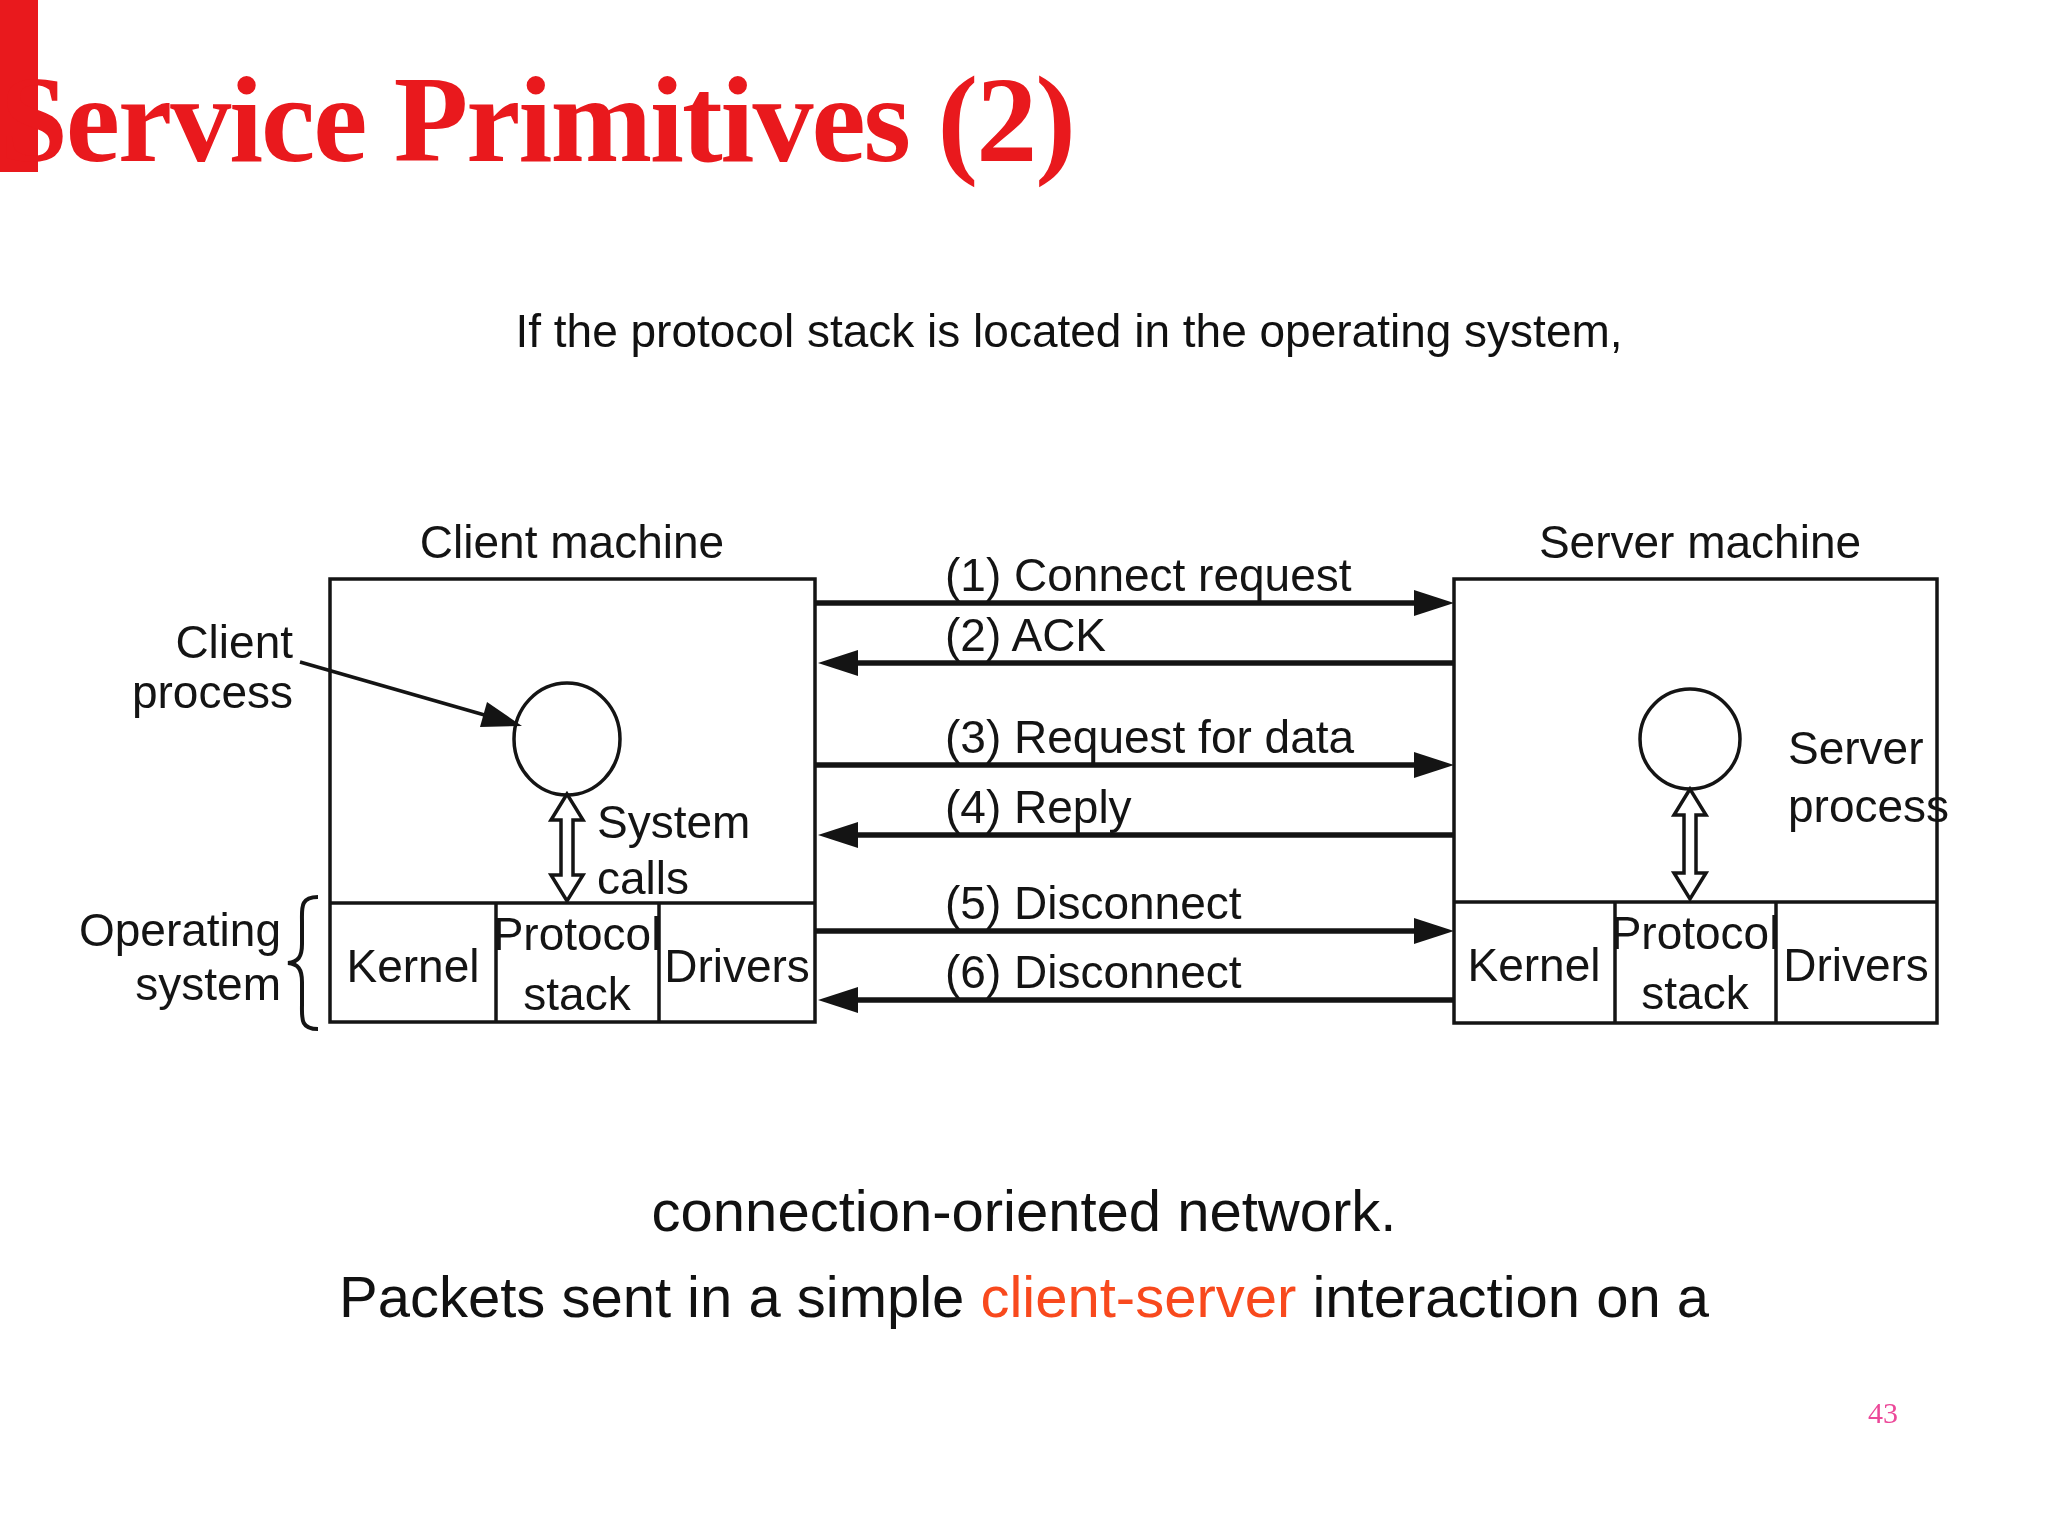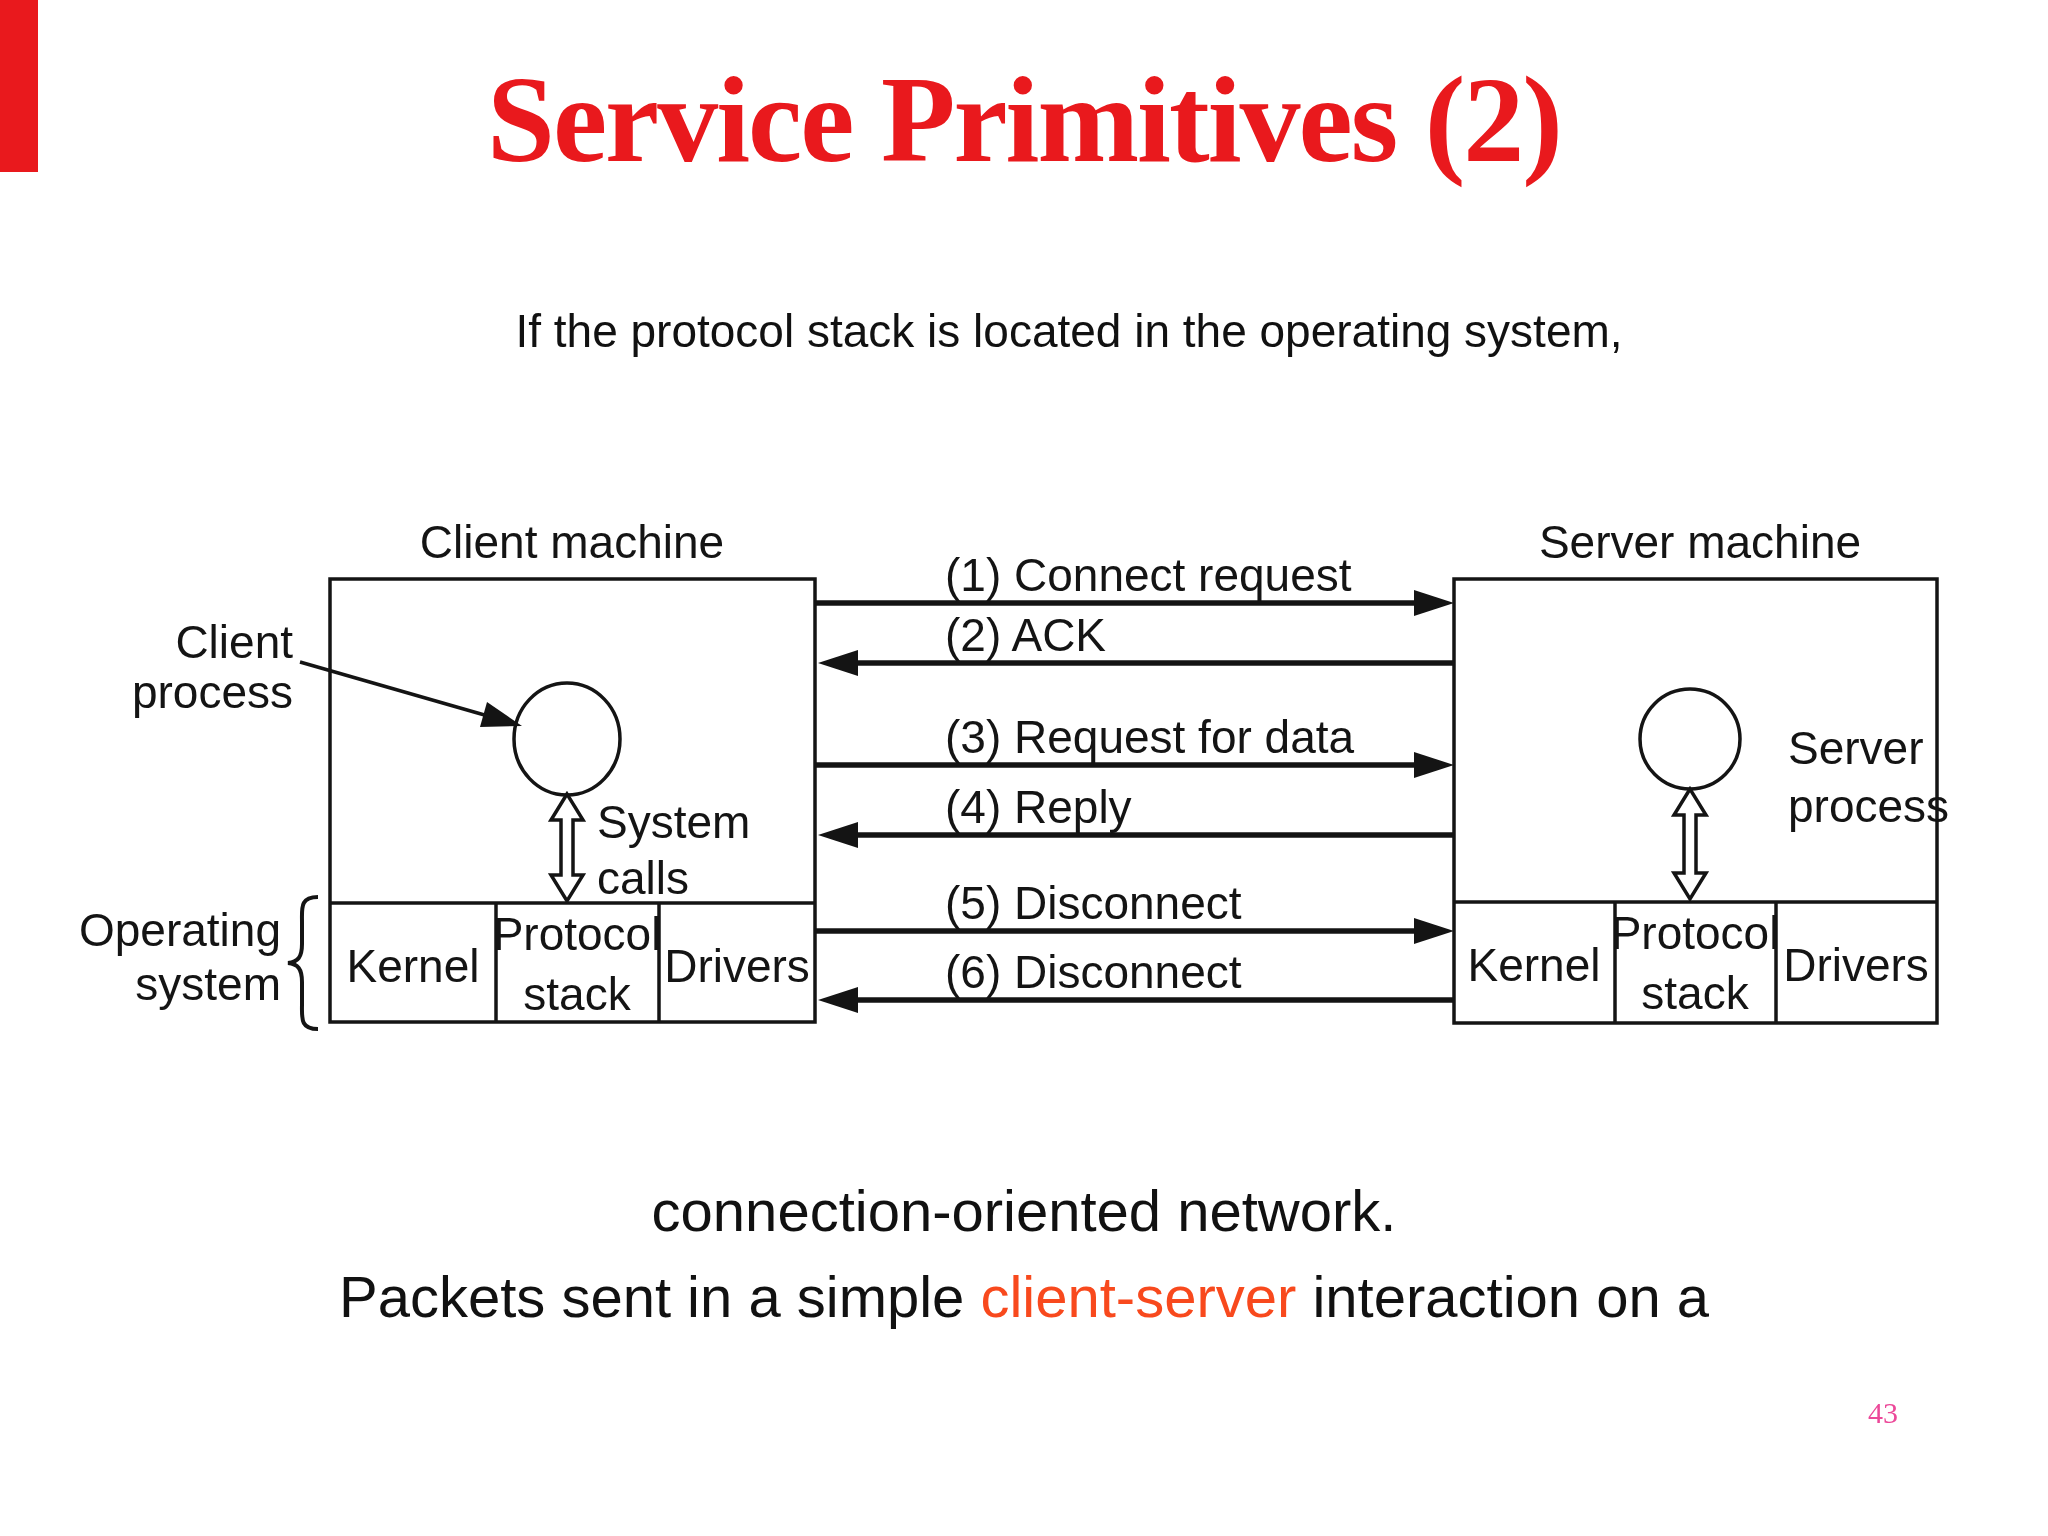--- a/index.html
+++ b/index.html
@@ -16,21 +16,21 @@
     font-family: "Liberation Sans", sans-serif;
     overflow: hidden;
   }
   .corner-accent {
     position: absolute; left: 0; top: 0;
     width: 38px; height: 172px;
     background: var(--red);
   }
   .title {
     position: absolute; left: 0; top: 50px; width: 100%;
-    text-align: center;
+    text-align: left;
     font-family: "Liberation Serif", serif;
     font-weight: bold;
     font-size: 122px;
     line-height: 1.15;
     color: var(--red);
     letter-spacing: -2px;
     white-space: nowrap;
   }
   .subtitle {
     position: absolute; left: 0; top: 288px; width: 100%;

